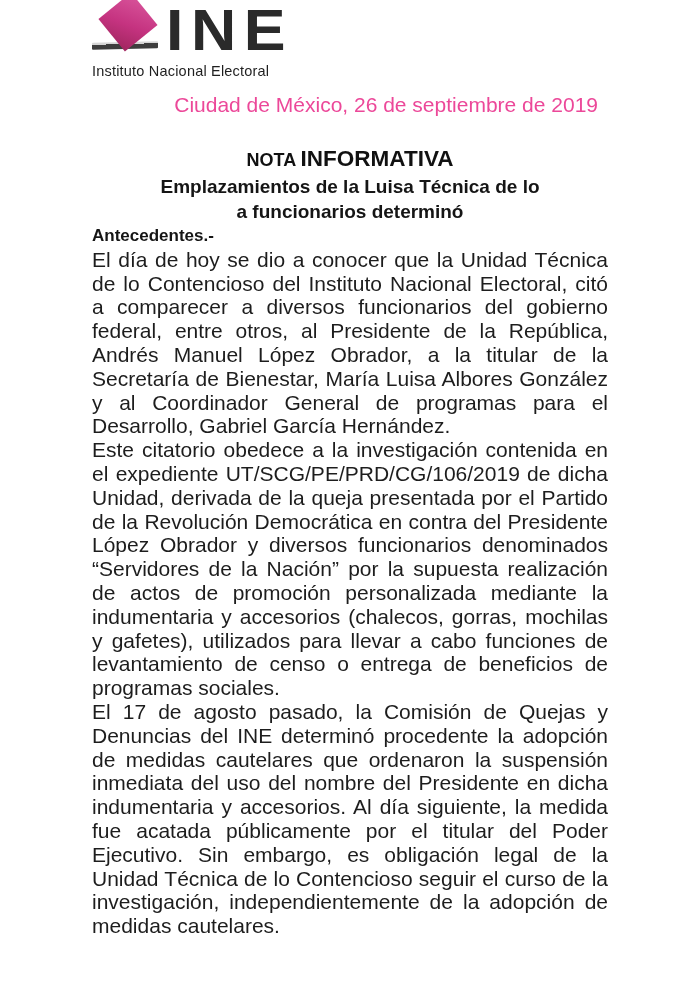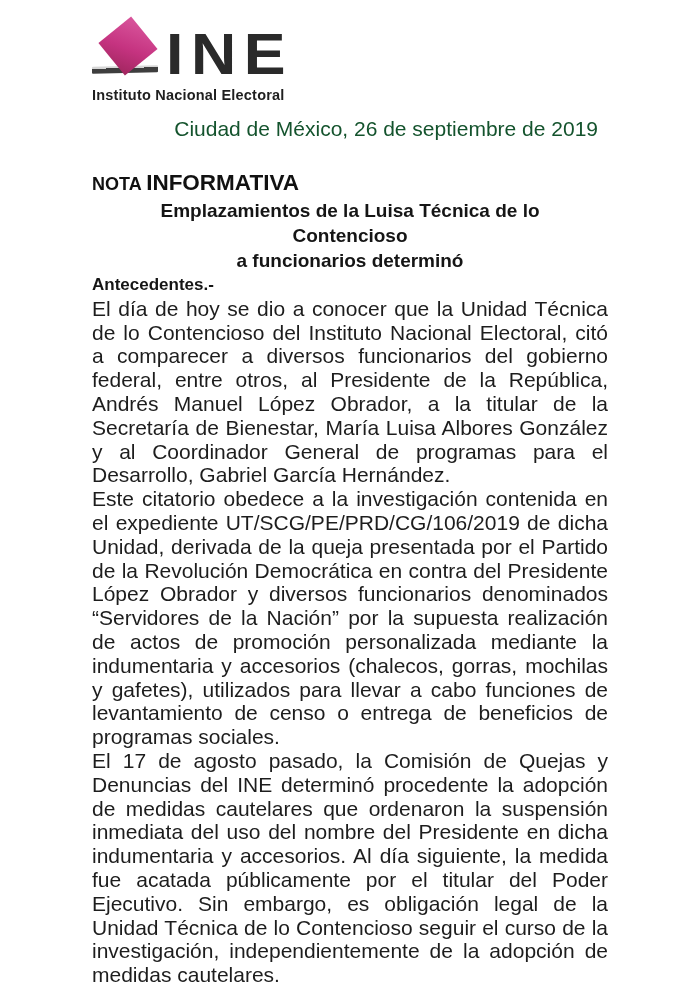--- a/index.html
+++ b/index.html
@@ -8,21 +8,21 @@
     width:700px; height:987px;
     box-sizing:border-box;
     padding:0 92px;
     background:#ffffff;
     overflow:hidden;
     font-family:"Liberation Sans", sans-serif;
     color:#1d1d1d;
   }
 
   
-  .logo { padding-top:24px; }
+  .logo { }
   .logo-row { display:flex; align-items:flex-start; height:60px; }
   .ballot-icon { position:relative; width:72px; height:60px; flex:none; }
   .slot {
     position:absolute; left:0; top:42px; width:66px; height:7px;
     background:linear-gradient(#d6d6d6 0 2px, #3e3e3e 2px 100%);
     border-radius:1px;
     transform:skewY(-1.5deg);
   }
   .diamond {
     position:absolute; left:15px; top:1px; width:42px; height:42px;
@@ -30,30 +30,30 @@
     background:linear-gradient(150deg, #d9559c 0%, #c53380 55%, #a1265f 100%);
   }
   .logo-acronym {
     font-size:58px; line-height:52px; font-weight:700;
     letter-spacing:7px; color:#2a2a2a;
     margin-left:2px; margin-top:4px;
     transform:scaleX(1.08); transform-origin:left center;
     white-space:nowrap;
   }
   .logo-institution {
-    font-weight:700; font-size:14.5px; letter-spacing:0.2px;
+    font-weight:400; font-size:14.5px; letter-spacing:0.2px;
     color:#1f1f1f; margin-top:3px; white-space:nowrap;
   }
 
   
   .dateline {
     margin-top:14px; font-size:21px; line-height:24px;
-    text-align:right; padding-right:10px; color:#14532d; white-space:nowrap;
+    text-align:right; padding-right:10px; color:#ec4899; white-space:nowrap;
   }
-  .doc-title { margin-top:29px; line-height:26px; color:#111111; }
+  .doc-title { margin-top:29px; text-align:center; line-height:26px; color:#111111; }
   .t-kicker { font-size:18px; font-weight:700; }
   .t-main   { font-size:22.5px; font-weight:700; }
   .doc-subtitle { text-align:center; font-weight:700; font-size:19px; color:#151515; }
   .sub-line { line-height:25px; }
 
   
   .section-heading {
     font-weight:700; font-size:17px; line-height:23.8px; color:#151515;
   }
   .para {
@@ -79,21 +79,20 @@
 
   <div class="dateline">Ciudad de México, 26 de septiembre de 2019</div>
 
   <div class="doc-title">
     <span class="t-kicker">NOTA</span>
     <span class="t-main">INFORMATIVA</span>
   </div>
 
   <div class="doc-subtitle">
       <div class="sub-line">Emplazamientos de la Luisa Técnica de lo</div>
-      <div class="sub-line">Contencioso</div>
       <div class="sub-line">a funcionarios determinó</div>
     </div>
 
   <div class="section-heading">Antecedentes.-</div>
 
   <div class="body-text">
       <p class="para">El día de hoy se dio a conocer que la Unidad Técnica de lo Contencioso del Instituto Nacional Electoral, citó a comparecer a diversos funcionarios del gobierno federal, entre otros, al Presidente de la República, Andrés Manuel López Obrador, a la titular de la Secretaría de Bienestar, María Luisa Albores González y al Coordinador General de programas para el Desarrollo, Gabriel García Hernández.</p>
       <p class="para">Este citatorio obedece a la investigación contenida en el expediente UT/SCG/PE/PRD/CG/106/2019 de dicha Unidad, derivada de la queja presentada por el Partido de la Revolución Democrática en contra del Presidente López Obrador y diversos funcionarios denominados “Servidores de la Nación” por la supuesta realización de actos de promoción personalizada mediante la indumentaria y accesorios (chalecos, gorras, mochilas y gafetes), utilizados para llevar a cabo funciones de levantamiento de censo o entrega de beneficios de programas sociales.</p>
       <p class="para">El 17 de agosto pasado, la Comisión de Quejas y Denuncias del INE determinó procedente la adopción de medidas cautelares que ordenaron la suspensión inmediata del uso del nombre del Presidente en dicha indumentaria y accesorios. Al día siguiente, la medida fue acatada públicamente por el titular del Poder Ejecutivo. Sin embargo, es obligación legal de la Unidad Técnica de lo Contencioso seguir el curso de la investigación, independientemente de la adopción de medidas cautelares.</p>
     </div>

